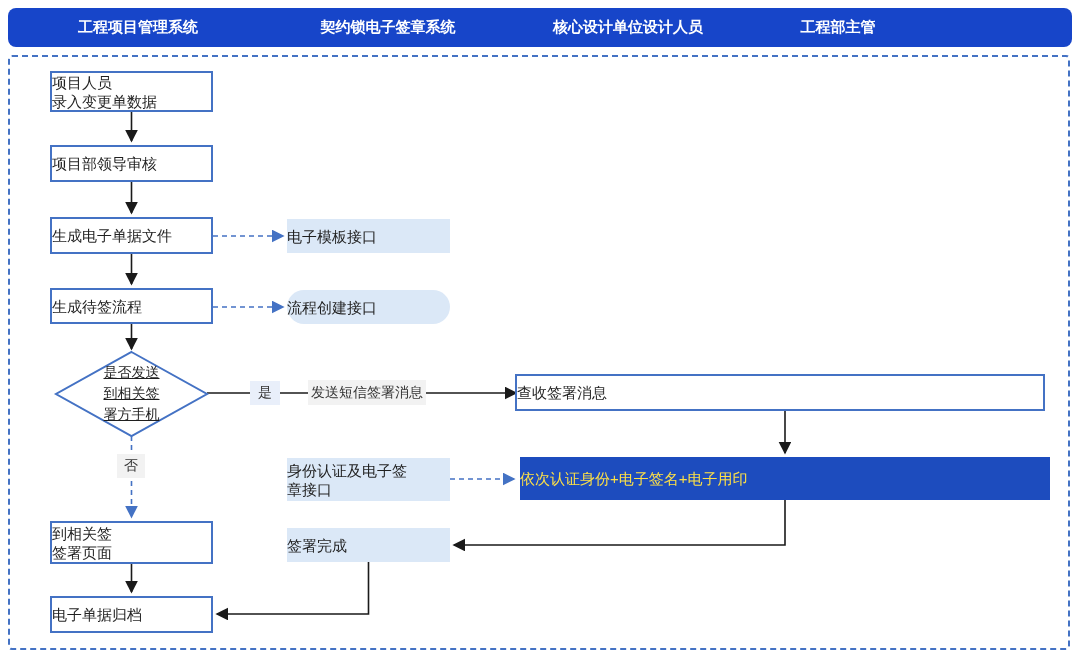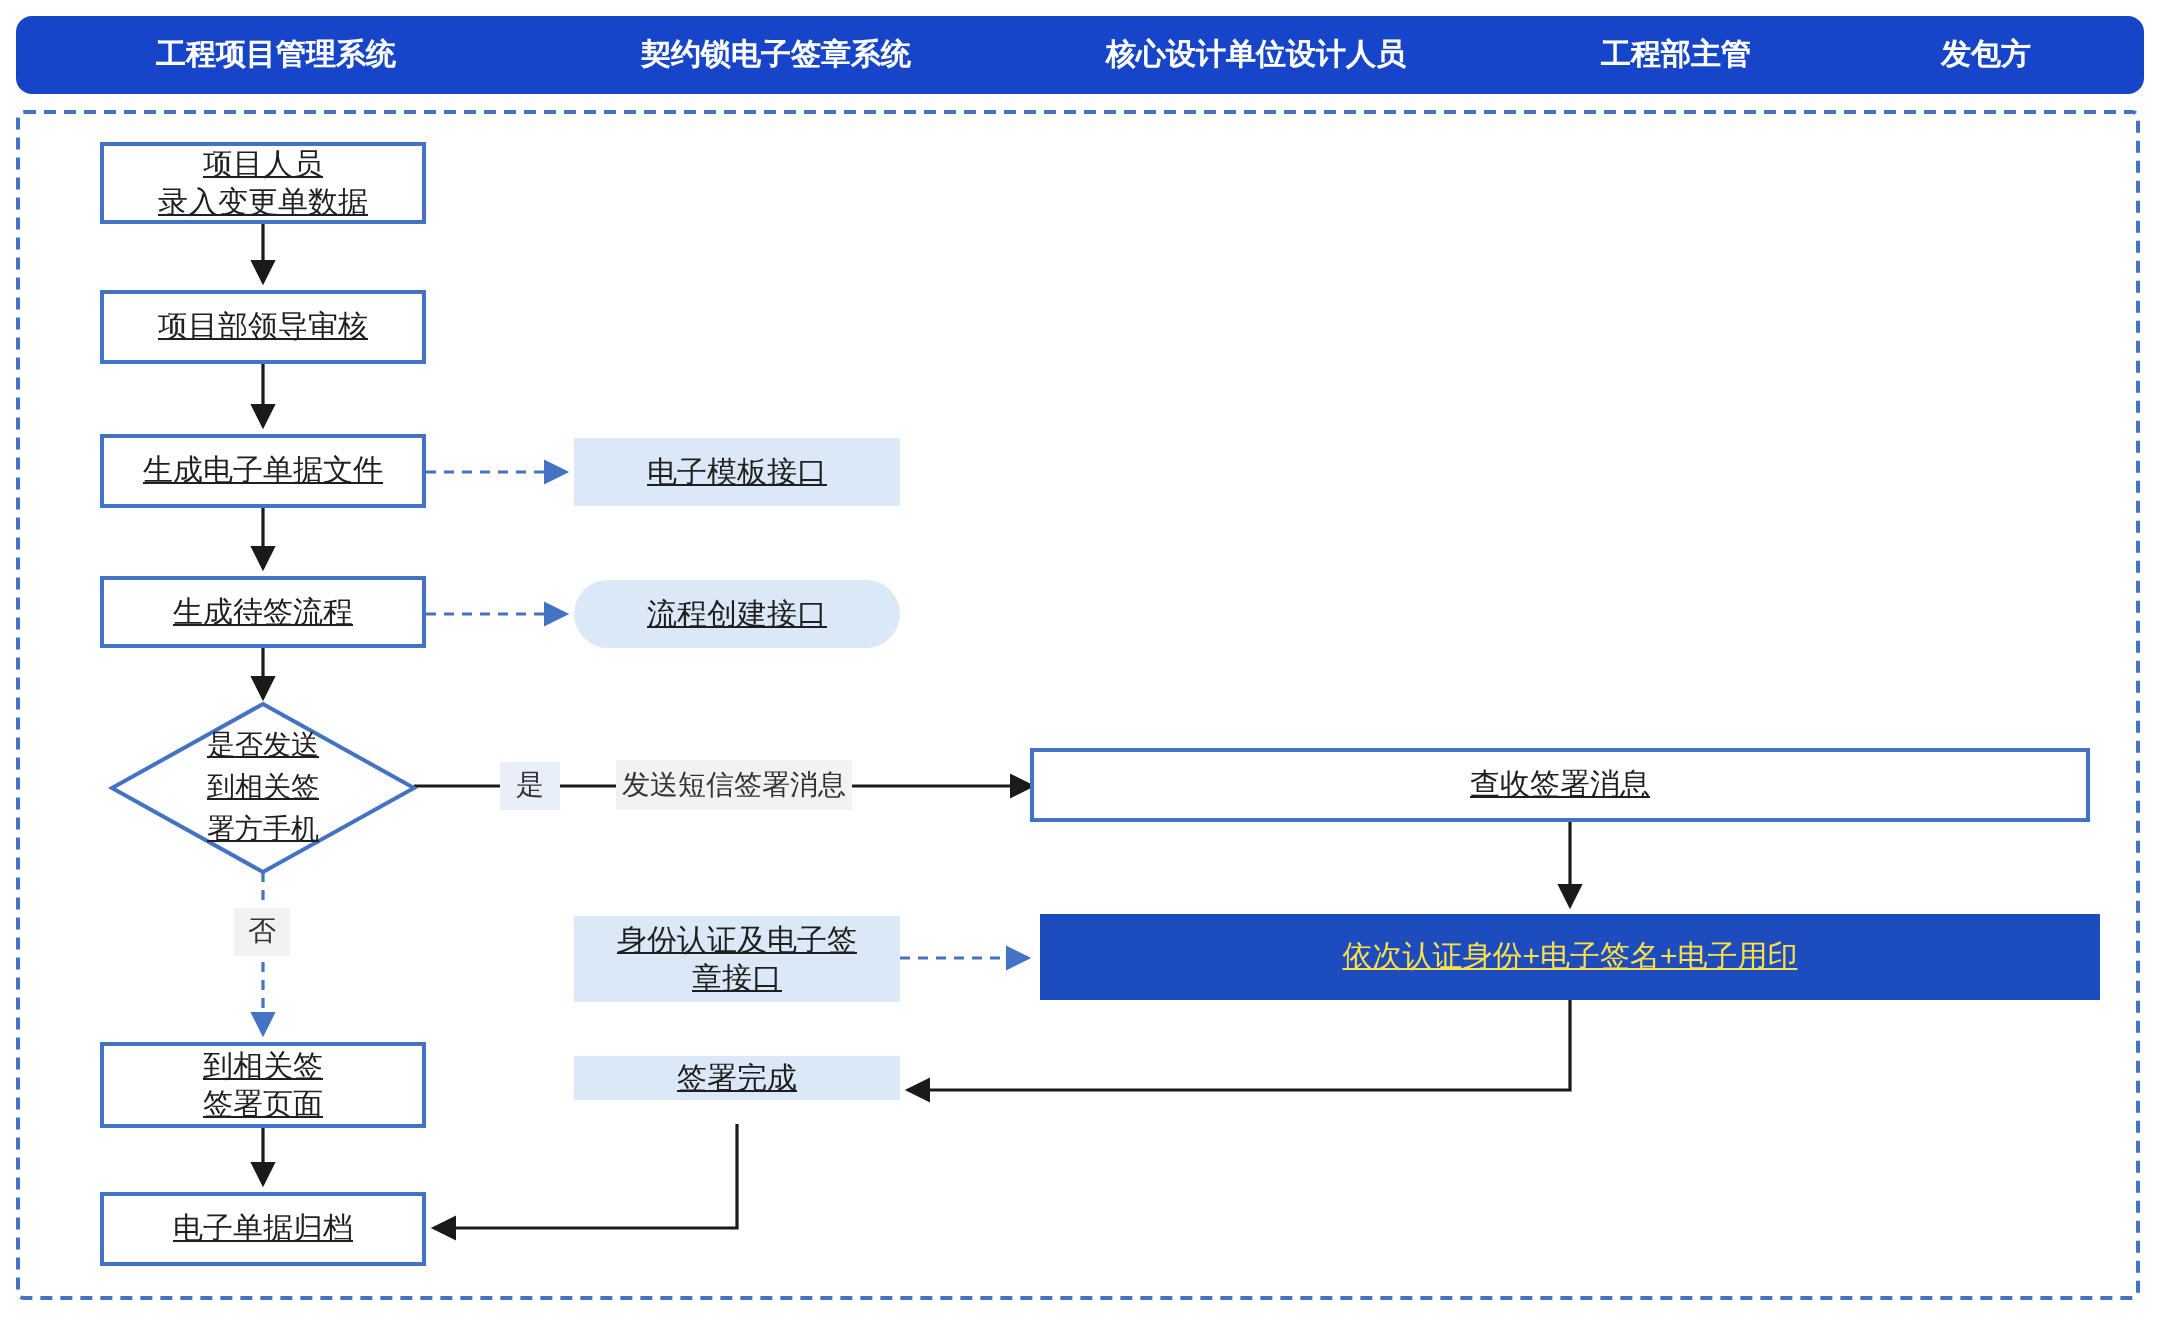--- a/index.html
+++ b/index.html
@@ -28,23 +28,23 @@
   }
   .canvas-border{
     position:absolute;left:8px;top:55px;width:1062px;height:595px;
     border:2px dashed var(--line-blue);border-radius:4px;box-sizing:border-box;
   }
   svg.connectors{position:absolute;left:0;top:0;pointer-events:none;}
   .k{stroke:var(--line-black);stroke-width:1.6;fill:none;}
   .b{stroke:var(--line-blue);stroke-width:1.6;fill:none;stroke-dasharray:5 4;}
   .diamond{fill:#ffffff;stroke:var(--box-border);stroke-width:2;}
   .node{
-    position:absolute;display:flex;flex-direction:column;align-items:center;
+    position:absolute;display:flex;flex-direction:column;align-items:flex-start;
     justify-content:center;text-align:center;font-size:15px;
-    color:var(--text-dark);box-sizing:border-box;line-height:19px;text-decoration:underline;
+    color:var(--text-dark);box-sizing:border-box;line-height:19px;
   }
   .proc{background:#ffffff;border:2px solid var(--box-border);}
   .fill{background:var(--light-fill);}
   .dark{background:var(--dark-box-bg);color:#fde047;}
   .lbl{
     position:absolute;display:flex;align-items:center;justify-content:center;
     font-size:14px;color:#333333;
   }
   .lbl.gray{background:var(--label-gray);}
   .lbl.blue{background:var(--label-blue);}
@@ -62,23 +62,20 @@
     <span>契约锁电子签章系统</span>
   </div>
   <div class="lane" style="left:30px;width:200px;">
     <span>工程项目管理系统</span>
   </div>
   <div class="lane" style="left:510px;width:220px;">
     <span>核心设计单位设计人员</span>
   </div>
   <div class="lane" style="left:745px;width:170px;">
     <span>工程部主管</span>
-  </div>
-  <div class="lane" style="left:915px;width:140px;">
-    <span>发包方</span>
   </div>
 </div>
 
 <div class="canvas-border"></div>
 
 <svg class="connectors" width="1080" height="661" viewBox="0 0 1080 661">
   <defs>
     <marker id="ab" markerWidth="9" markerHeight="9" refX="7" refY="4" orient="auto">
       <path d="M0,0 L8,4 L0,8 z" fill="#1a1a1a"></path>
     </marker>
@@ -133,21 +130,21 @@
 <div class="node fill" style="left:287px;top:219px;width:163px;height:34px;">
   <span>电子模板接口</span>
 </div>
 <div class="node fill" style="left:287px;top:290px;width:163px;height:34px;border-radius:17px;">
   <span>流程创建接口</span>
 </div>
 <div class="node fill" style="left:287px;top:458px;width:163px;height:43px;">
   <span>身份认证及电子签</span>
   <span>章接口</span>
 </div>
-<div class="node fill" style="left:287px;top:528px;width:163px;height:22px;">
+<div class="node fill" style="left:287px;top:528px;width:163px;height:34px;">
   <span>签署完成</span>
 </div>
 
 <div class="node proc" style="left:515px;top:374px;width:530px;height:37px;">
   <span>查收签署消息</span>
 </div>
 <div class="node dark" style="left:520px;top:457px;width:530px;height:43px;">
   <span>依次认证身份+电子签名+电子用印</span>
 </div>
 

